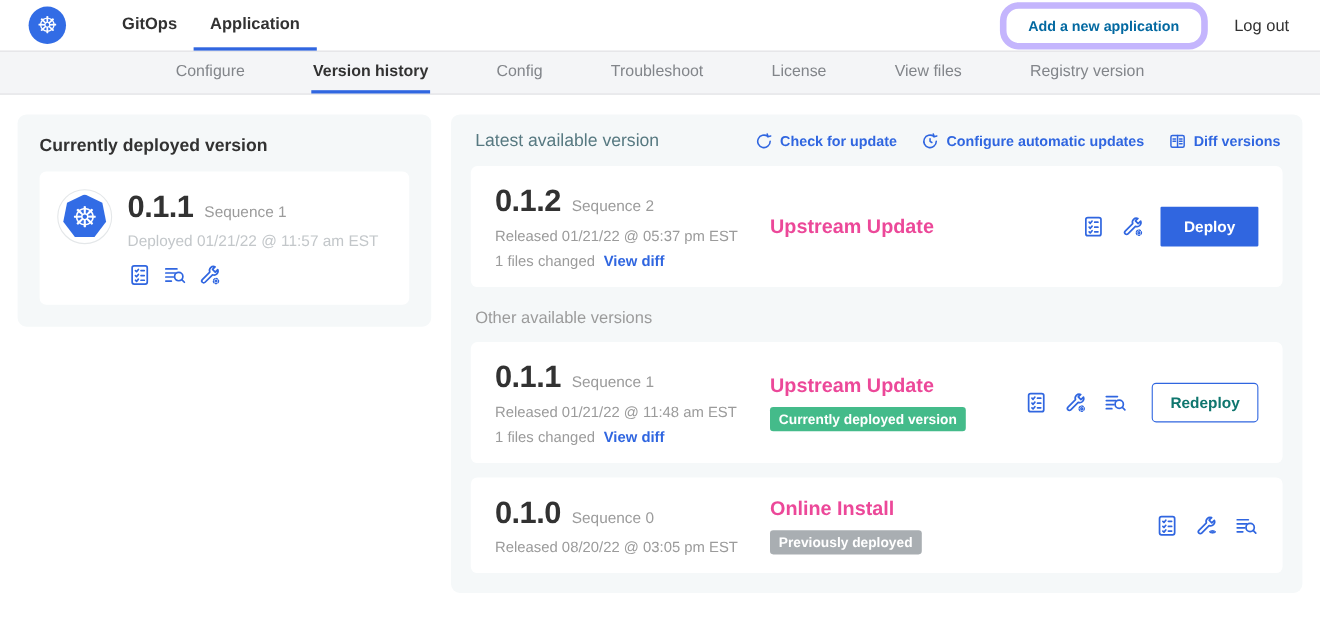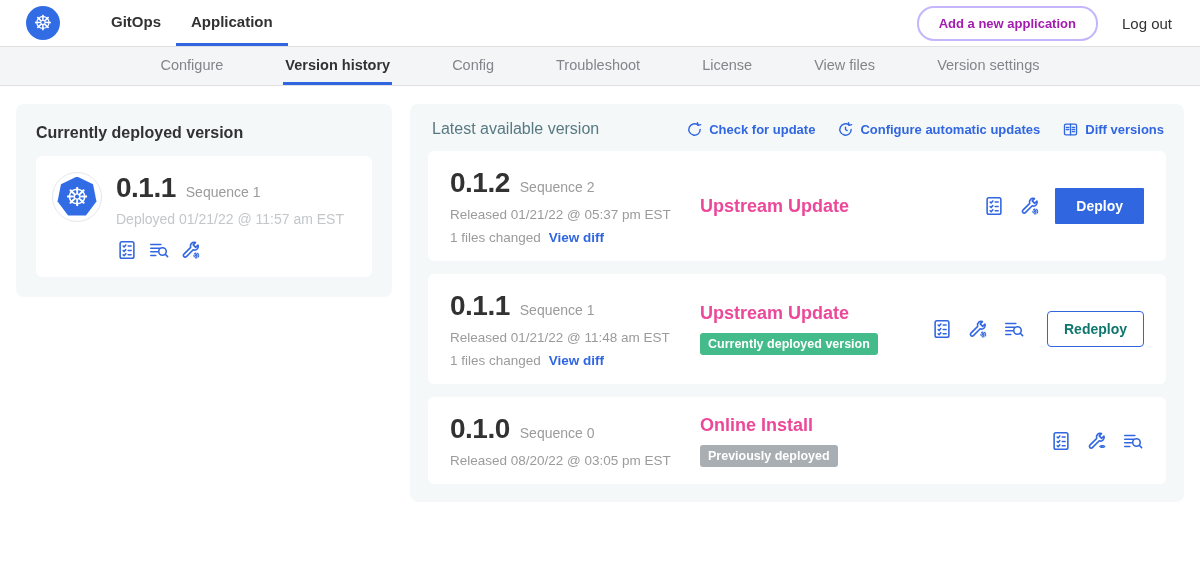--- a/index.html
+++ b/index.html
@@ -8,21 +8,21 @@
 
   
   .topbar { height:46px; display:flex; align-items:stretch; padding:0 28px 0 26px; background:#fff; }
   .k8s-circle { width:34px; height:34px; border-radius:50%; background:#326ce5; color:#fff;
     display:flex; align-items:center; justify-content:center; font-size:21px; align-self:center; }
   .topnav { display:flex; margin-left:36px; }
   .topnav .ttab { display:flex; align-items:center; padding:0 15px; font-size:15px; font-weight:700;
     color:#323232; cursor:pointer; border-bottom:3px solid transparent; }
   .topnav .ttab.active { border-bottom-color:#3066e0; }
   .topbar-right { margin-left:auto; display:flex; align-items:center; gap:24px; }
-  .pill-btn { border:2px solid #c4b5fd; color:#a21caf; background:#fff; font-weight:700; font-size:13px;
+  .pill-btn { border:6px solid #c4b5fd; color:#0369a1; background:#fff; font-weight:700; font-size:13px;
     padding:8px 20px; border-radius:17px; cursor:pointer; font-family:inherit; }
   .logout { font-size:15px; color:#323232; cursor:pointer; }
 
   
   .subnav { height:40px; background:#f4f5f7; border-top:1px solid #e0e0e3; border-bottom:1px solid #e0e0e3;
     display:flex; justify-content:center; gap:58px; }
   .subnav .stab { display:flex; align-items:center; font-size:14.5px; color:#82858a; cursor:pointer;
     border-bottom:3px solid transparent; padding:0 2px; }
   .subnav .stab.active { color:#323232; font-weight:600; border-bottom-color:#3066e0; }
 
@@ -41,21 +41,21 @@
 
   .vrow { display:flex; align-items:baseline; gap:10px; }
   .vnum { font-size:28px; font-weight:700; letter-spacing:-0.5px; color:#323232; }
   .vseq { font-size:14px; color:#9b9b9b; }
   .deployed-date { font-size:14px; color:#c3c7ca; margin-top:7px; }
   .icon-row { display:flex; align-items:center; gap:10px; margin-top:12px; }
   .ic { width:22px; height:22px; color:#3066e0; cursor:pointer; flex:none; }
   .ic-sm { width:17px; height:17px; color:#3066e0; flex:none; }
 
   .right-panel { flex:1; padding:14px 18px 18px 18px; }
-  .rp-header { display:flex; align-items:flex-end; margin:2px 2px 0 4px; }
+  .rp-header { display:flex; align-items:flex-start; margin:2px 2px 0 4px; }
   .rp-title { font-size:16px; color:#577981; }
   .rp-actions { margin-left:auto; display:flex; align-items:center; gap:22px; }
   .rp-action { display:flex; align-items:center; gap:6px; color:#3066e0; font-size:13px; font-weight:700; cursor:pointer; }
 
   .vcard { background:#fff; border-radius:6px; margin-top:13px; padding:16px 22px; display:flex; align-items:center; }
   .vcard-left { flex:0 0 250px; }
   .vcard-left .released { font-size:13.5px; color:#9b9b9b; margin-top:8px; }
   .files-row { font-size:13.5px; color:#9b9b9b; margin-top:8px; display:flex; gap:8px; }
   .view-diff { color:#3066e0; font-weight:700; cursor:pointer; }
   .vcard-mid { flex:1 1 auto; display:flex; flex-direction:column; justify-content:center; gap:9px; padding-right:10px; }
@@ -88,21 +88,21 @@
   </div>
 </div>
 
 <div class="subnav">
   <div class="stab">Configure</div>
   <div class="stab active">Version history</div>
   <div class="stab">Config</div>
   <div class="stab">Troubleshoot</div>
   <div class="stab">License</div>
   <div class="stab">View files</div>
-  <div class="stab">Version settings</div>
+  <div class="stab">Registry version</div>
 </div>
 
 <div class="main">
 
   <div class="panel left-panel">
     <h2>Currently deployed version</h2>
     <div class="deployed-card">
       <div class="k8s-card-logo">
         <div class="hept">☸</div>
       </div>
@@ -201,20 +201,21 @@
         </svg>
         <svg class="ic" viewBox="0 0 24 24" fill="none" stroke="currentColor" stroke-width="1.7" stroke-linecap="round" stroke-linejoin="round">
           <path d="M19.6 6.6a4 4 0 0 1-5.2 5.2L7 19.2a1.9 1.9 0 1 1-2.7-2.7l7.4-7.4a4 4 0 0 1 5.2-5.2l-2.5 2.5 2.7 2.7 2.5-2.5z"></path>
           <circle cx="17.8" cy="18" r="2.6" stroke-width="1.3" stroke-dasharray="1.6 1.4"></circle>
           <circle cx="17.8" cy="18" r="0.9" stroke-width="1.3"></circle>
         </svg>
         <button class="btn-primary">Deploy</button>
       </div>
     </div>
 
+    <div class="other-title">Other available versions</div>
 
     <div class="vcard">
       <div class="vcard-left">
         <div class="vrow">
           <span class="vnum">0.1.1</span>
           <span class="vseq">Sequence 1</span>
         </div>
         <div class="released">Released 01/21/22 @ 11:48 am EST</div>
         <div class="files-row">
           <span>1 files changed</span>

